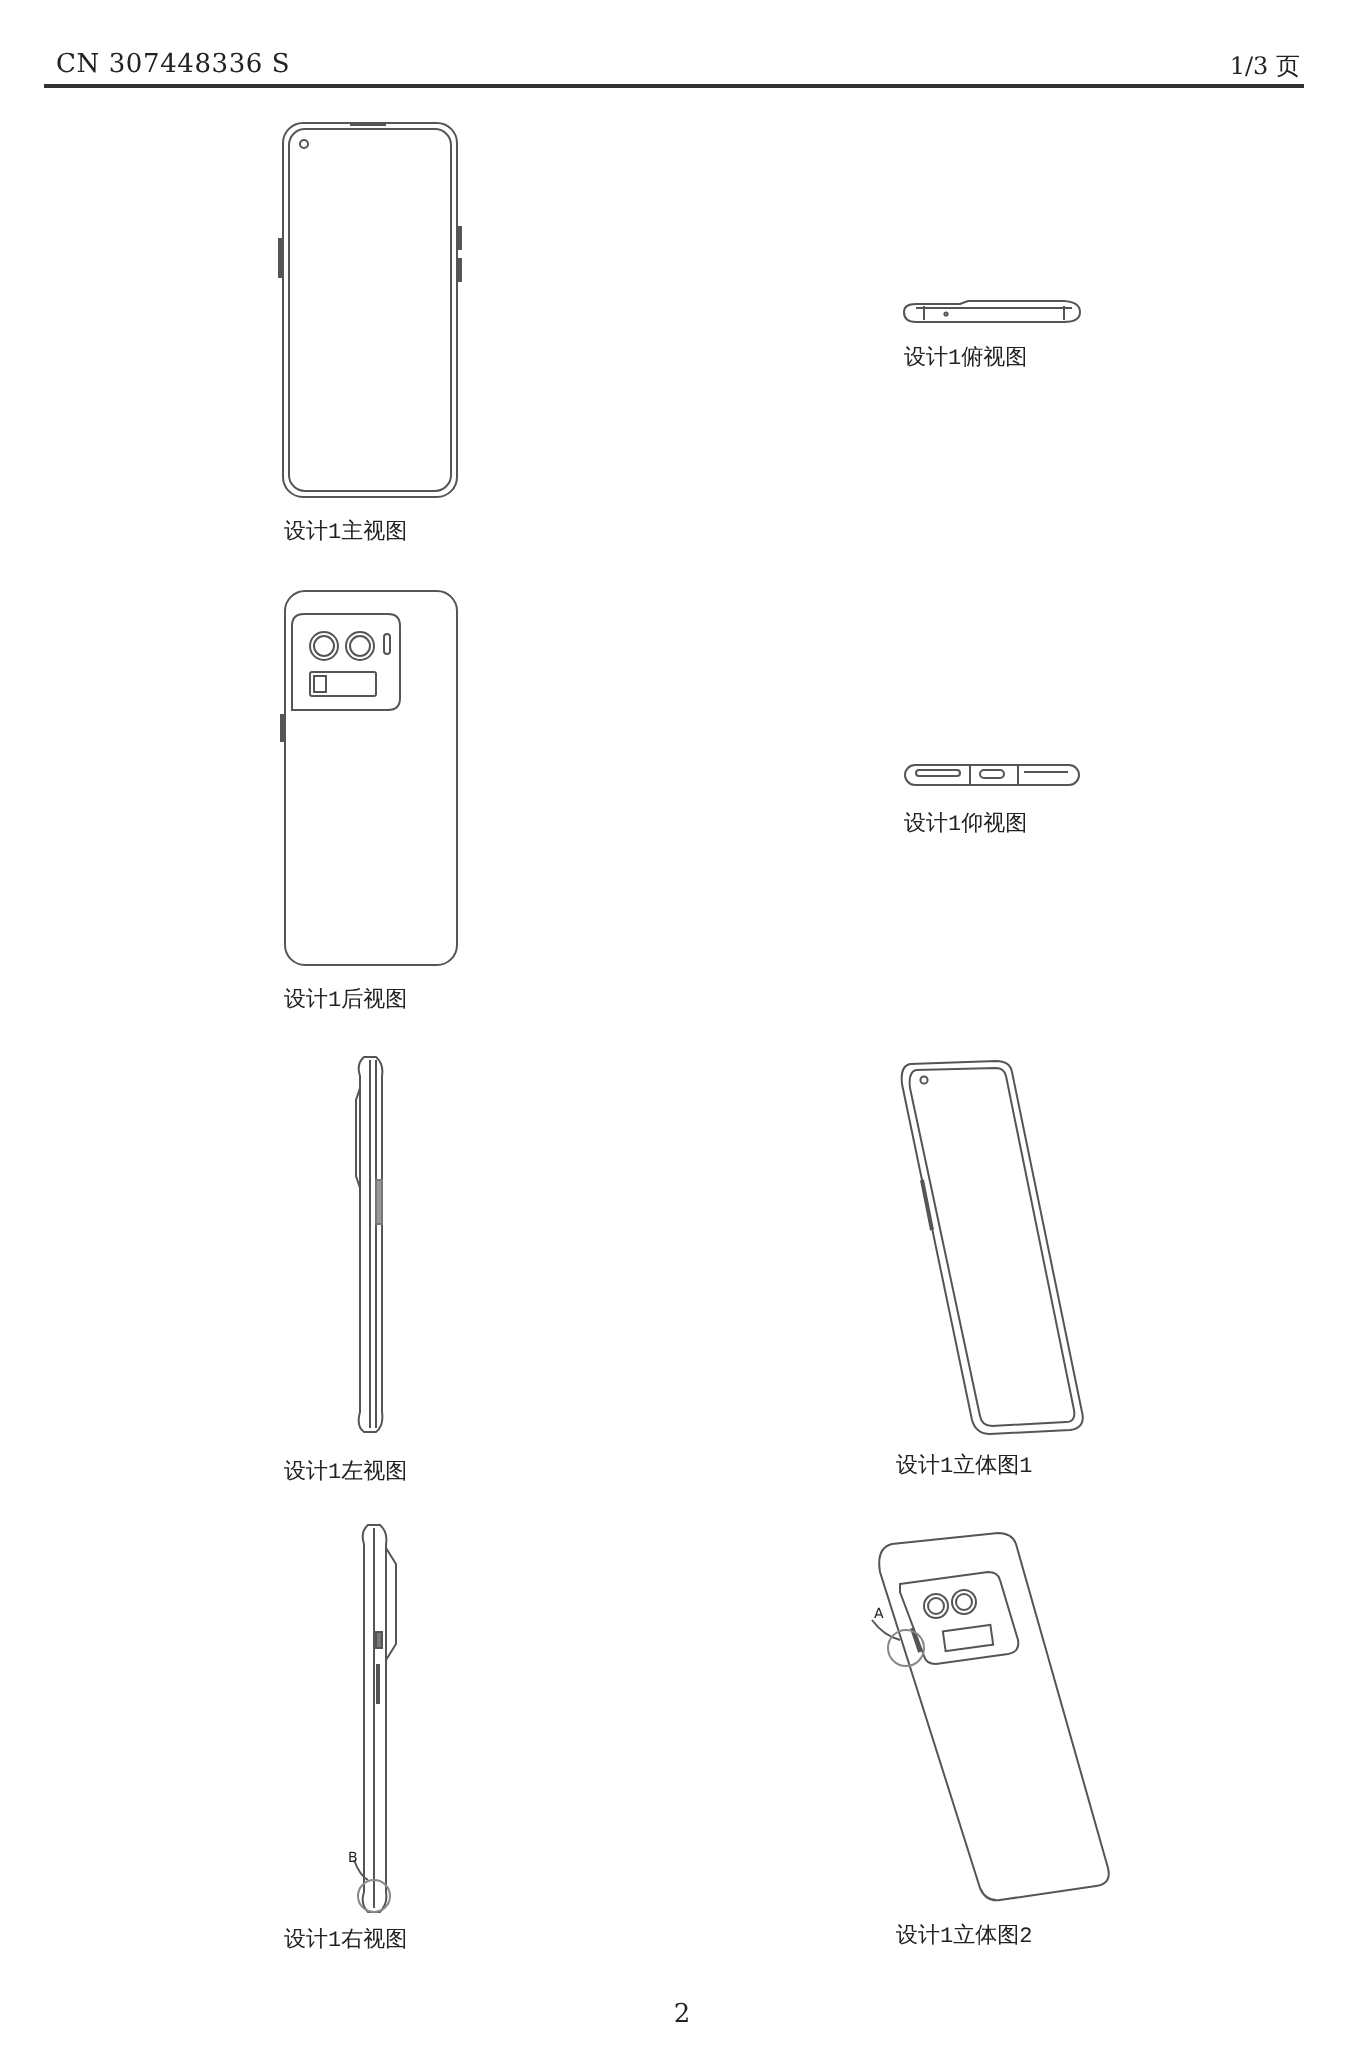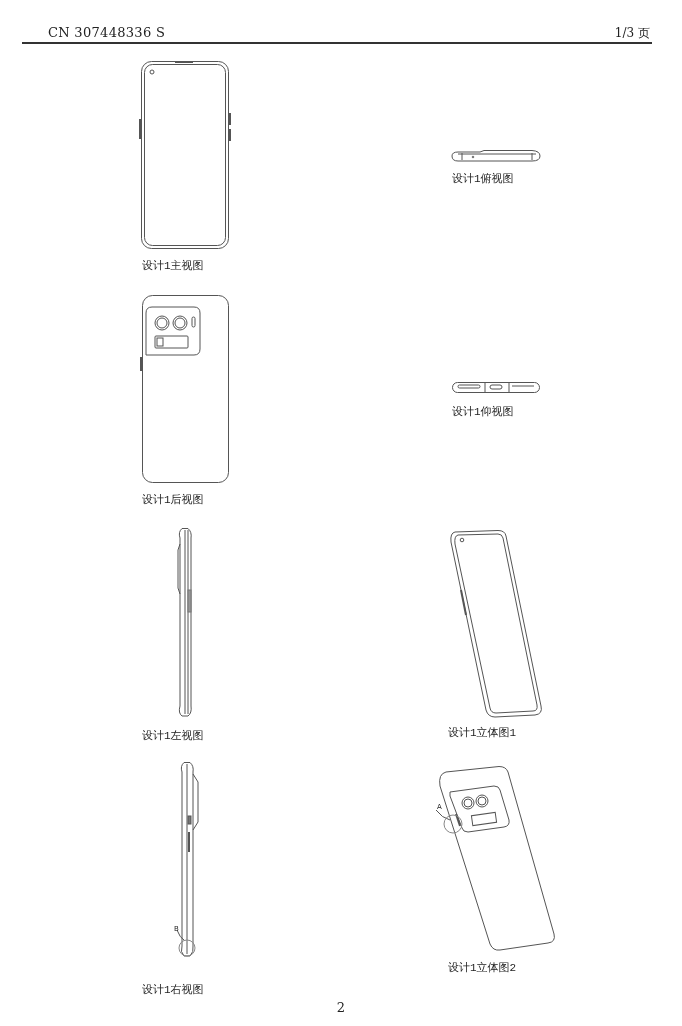--- a/index.html
+++ b/index.html
@@ -1,18 +1,18 @@
 <!DOCTYPE html>
 <html><head>
 <meta charset="utf-8">
 <style>
   html,body{margin:0;padding:0;background:#fff;}
   body{width:682px;height:1026px;position:relative;overflow:hidden;font-family:"DejaVu Serif","Liberation Serif",serif;color:#222;}
   .header{position:absolute;left:22px;right:30px;top:12px;height:30px;border-bottom:2px solid #333;}
-  .hdr-left{position:absolute;left:6px;top:13px;font-size:13px;font-family:"DejaVu Serif",serif;letter-spacing:0.3px;margin-left:20px;}
+  .hdr-left{position:absolute;left:6px;top:13px;font-size:13px;font-family:"DejaVu Serif",serif;letter-spacing:0.3px;}
   .hdr-title{position:absolute;left:0;right:0;top:4px;text-align:center;font-size:19px;font-weight:bold;font-family:"DejaVu Sans",sans-serif;}
   .hdr-right{position:absolute;right:2px;top:13px;font-size:12px;}
   .fig{position:absolute;}
   .cap{position:absolute;font-size:11px;white-space:nowrap;font-family:Liberation Mono, monospace;}
   svg{position:absolute;overflow:visible;}
   svg *{fill:none;stroke:#555;stroke-width:1;}
   .footer{position:absolute;left:0;right:0;top:1000px;text-align:center;font-size:13px;}
 </style>
 </head>
 <body>
@@ -99,21 +99,21 @@
   <svg style="left:172px;top:762px;" width="30" height="196">
     <path d="M12 0.5 L18 0.5 Q22 4 21 10 L21 184 Q22 190 18 194 L12 194 Q8 190 10 184 L10 10 Q8 4 12 0.5 Z"></path>
     <line x1="15" y1="2" x2="15" y2="192"></line>
     <path d="M21 12 L26 20 L26 60 L21 68"></path>
     <rect x="16" y="54" width="3" height="8" style="fill:#777;stroke:#555"></rect>
     <line x1="17" y1="70" x2="17" y2="90" style="stroke-width:2"></line>
     <path d="M5 168 Q8 176 12 178"></path>
     <circle cx="15" cy="186" r="8" style="stroke:#888"></circle>
   </svg>
   <div class="cap" style="left:174px;top:925px;font-size:7px;font-family:'DejaVu Sans',sans-serif;">B</div>
-  <div class="cap" style="left:142px;top:962px;margin-top:20px;">设计1右视图</div>
+  <div class="cap" style="left:142px;top:962px;">设计1右视图</div>
 </div>
 
 <div class="fig">
   <svg style="left:436px;top:766px;" width="125" height="190">
     <path d="M10 6 L63 0.5 Q70 0.5 72 6 L118 168 Q120 176 112 177 L64 184 Q57 185 54 178 L4 20 Q2 8 10 6 Z"></path>
     <path d="M14 26 L58 20 Q63 20 64 24 L73 54 Q74 60 68 61 L32 66 Q27 66 26 62 L14 30 Z"></path>
     <circle cx="32" cy="37" r="6"></circle>
     <circle cx="32" cy="37" r="4"></circle>
     <circle cx="46" cy="35" r="6"></circle>
     <circle cx="46" cy="35" r="4"></circle>

